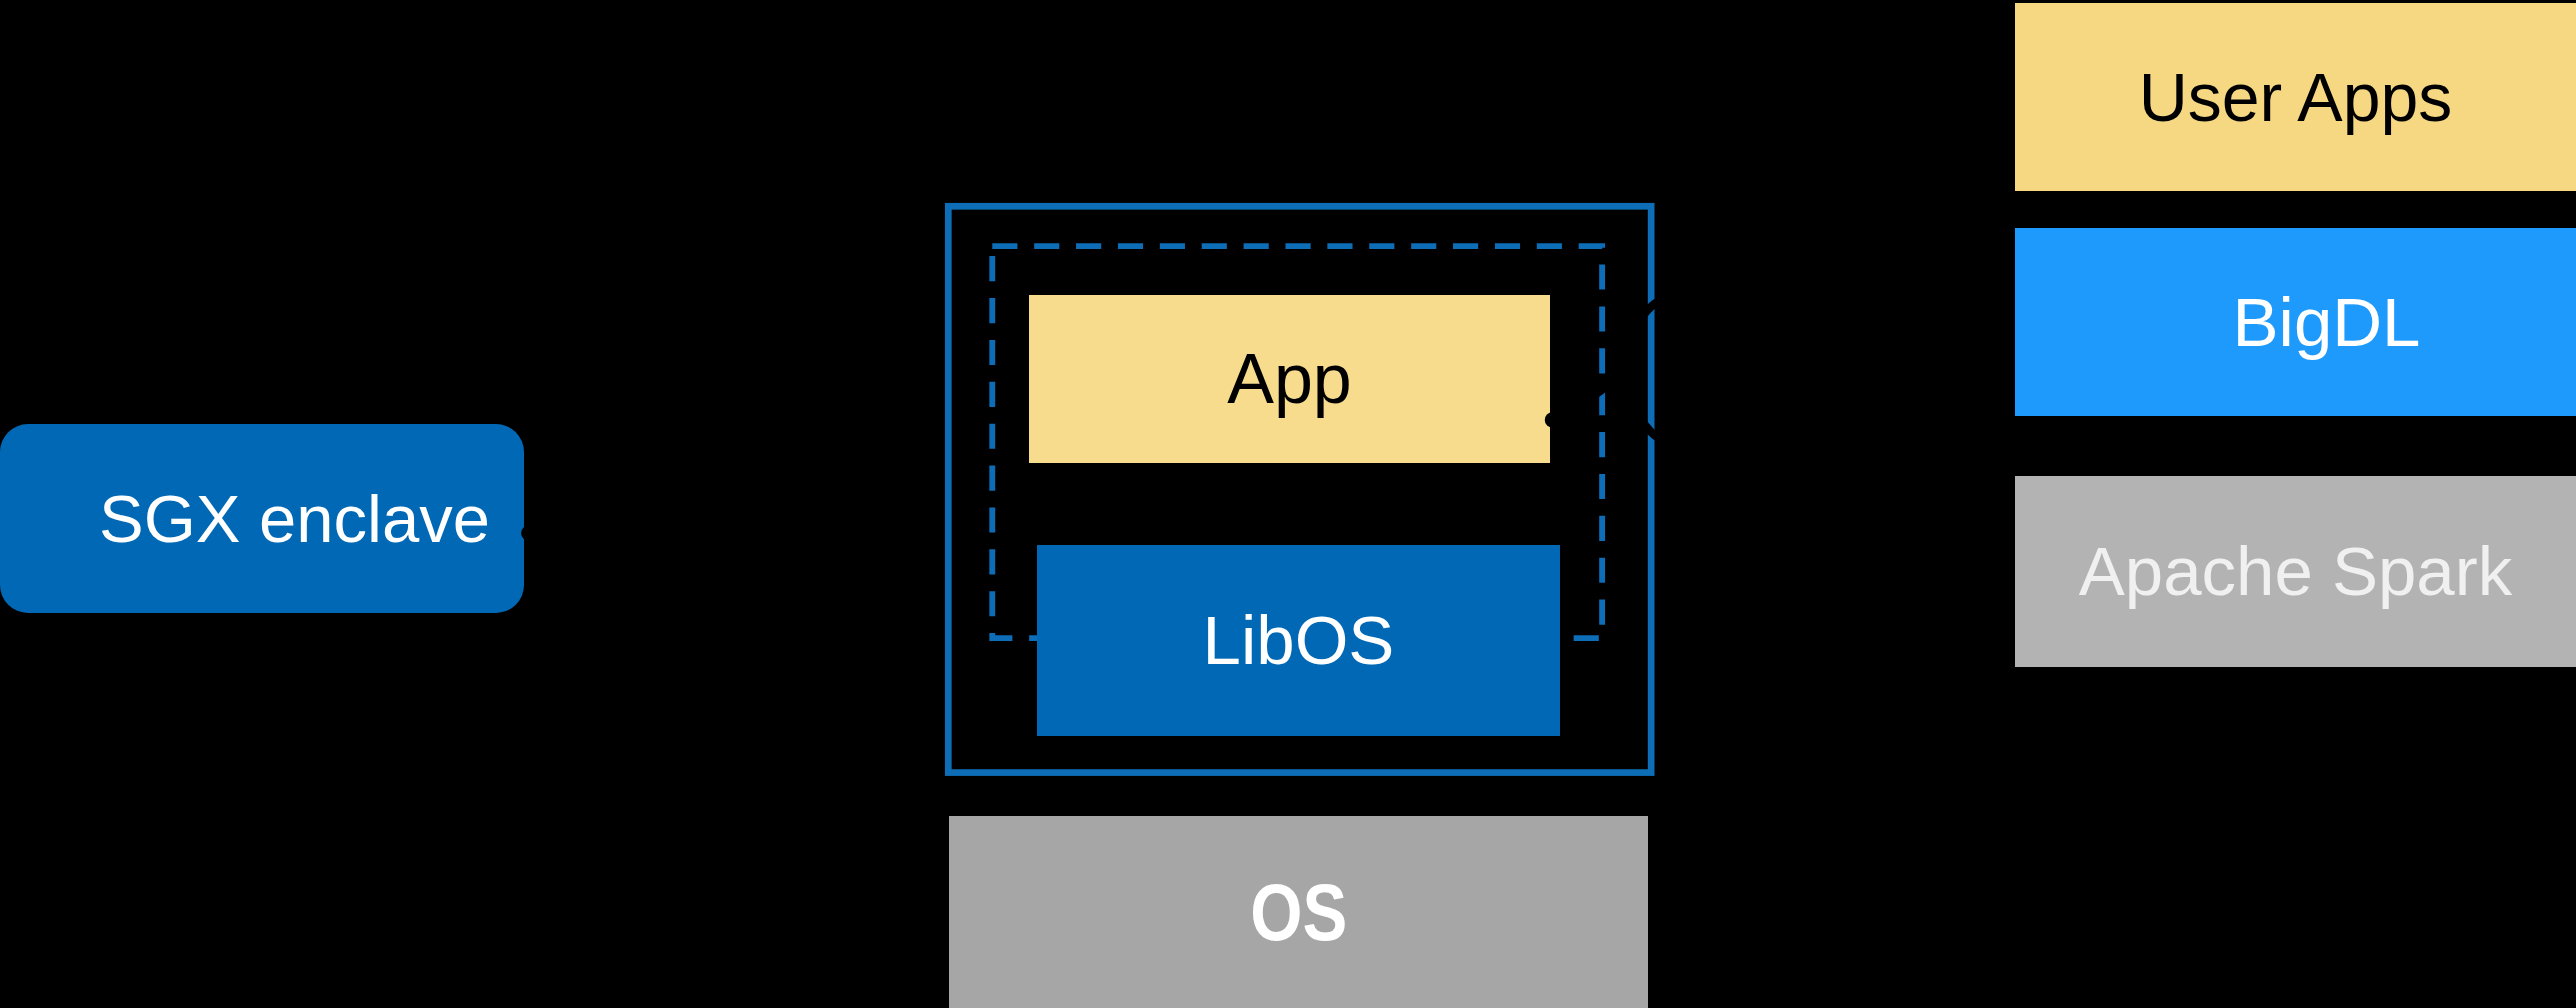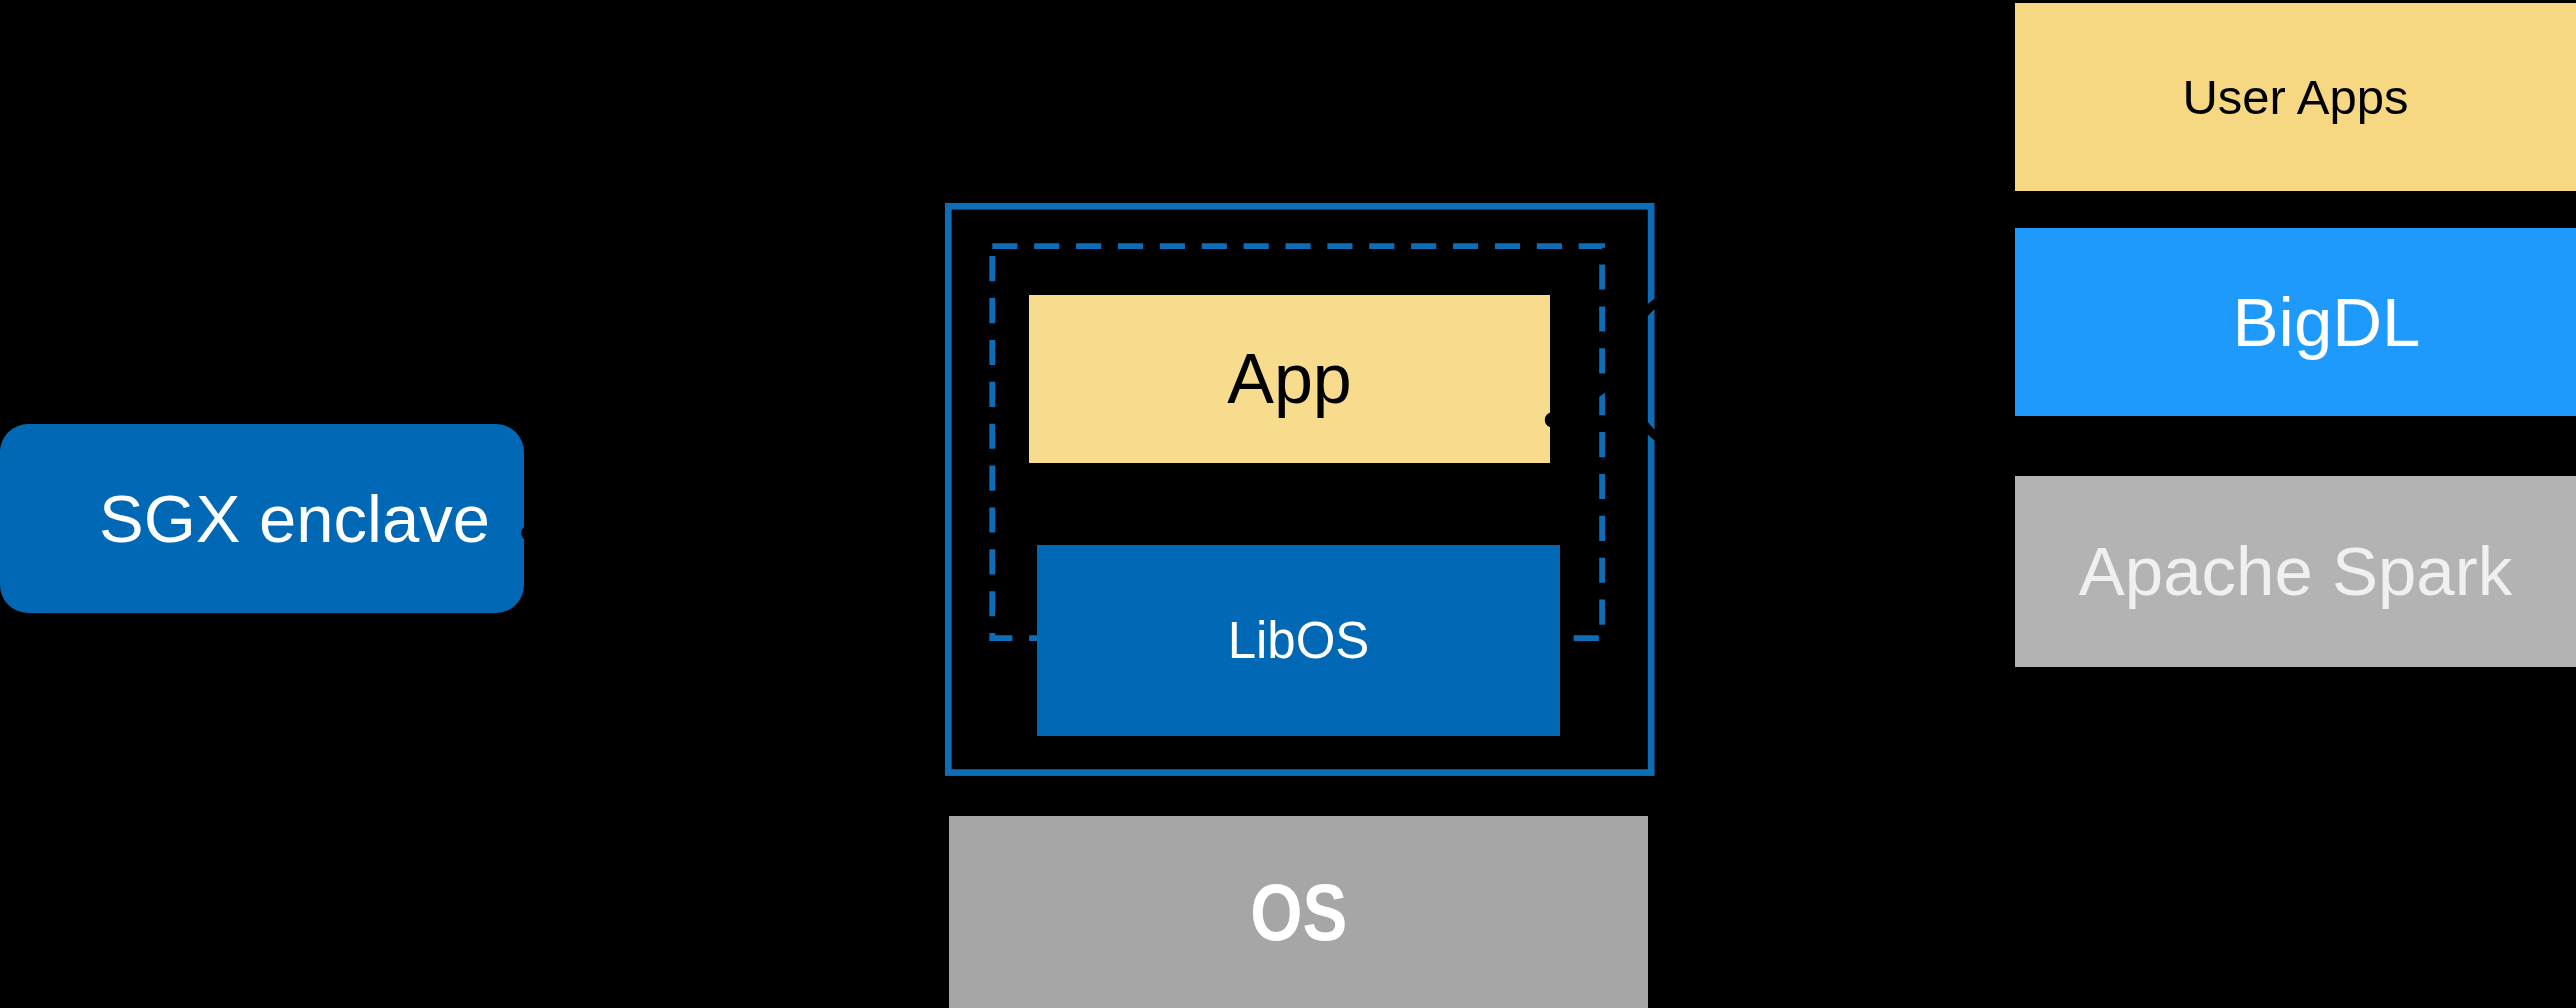--- a/index.html
+++ b/index.html
@@ -23,27 +23,27 @@
   .box span{white-space:nowrap;}
   .svg-layer{position:absolute;left:0;top:0;width:2576px;height:1009px;}
 
   .sgx{left:0;top:424px;width:524px;height:189px;background:var(--intel-blue);border-radius:28px;}
   .sgx span{color:#fff;font-size:67px;padding-left:65px;}
 
   .app{left:1029px;top:295px;width:521px;height:168px;background:var(--app-yellow);}
   .app span{color:#000;font-size:70px;}
 
   .libos{left:1037px;top:545px;width:523px;height:191px;background:var(--intel-blue);}
-  .libos span{color:#fff;font-size:51px;}
+  .libos span{color:#fff;font-size:69px;}
 
   .os{left:949px;top:816px;width:699px;height:193px;background:var(--os-gray);}
   .os span{color:#fff;font-size:80px;font-weight:700;transform:scaleX(0.84);}
 
   .userapps{left:2015px;top:3.4px;width:561px;height:188px;background:var(--userapps-yellow);}
-  .userapps span{color:#000;font-size:49px;}
+  .userapps span{color:#000;font-size:68px;}
 
   .bigdl{left:2015px;top:228px;width:623px;height:188px;background:var(--bigdl-blue);}
   .bigdl span{color:#fff;font-size:69px;}
 
   .spark{left:2015px;top:476px;width:561px;height:191px;background:var(--spark-gray);}
   .spark span{color:var(--spark-text);font-size:69px;}
 </style>
 </head>
 <body>
 

